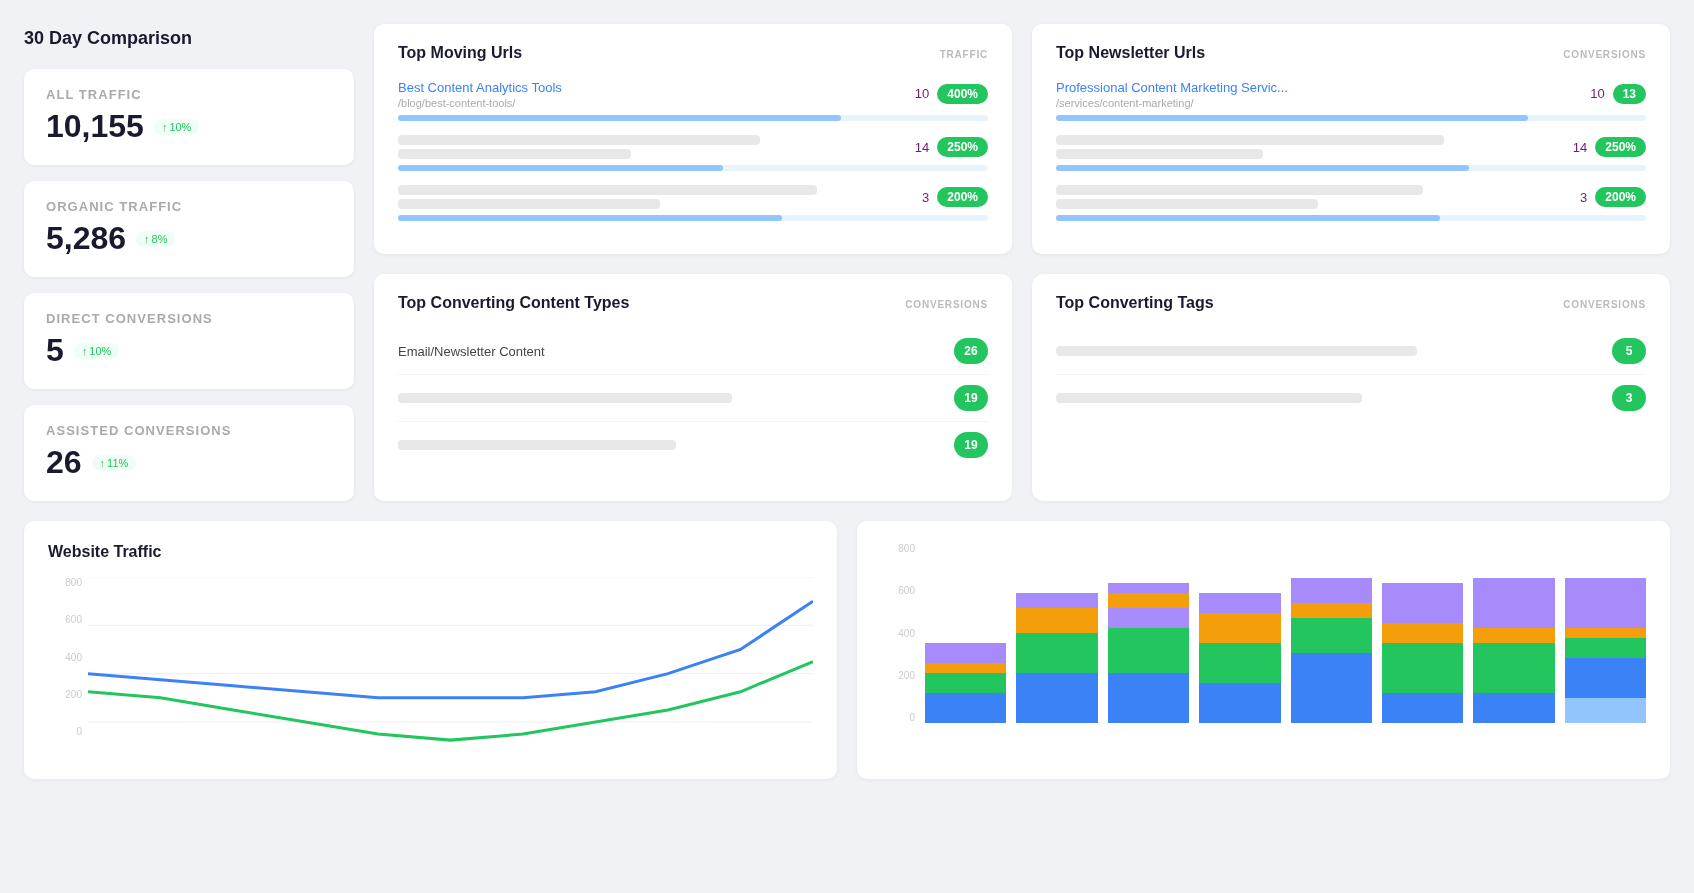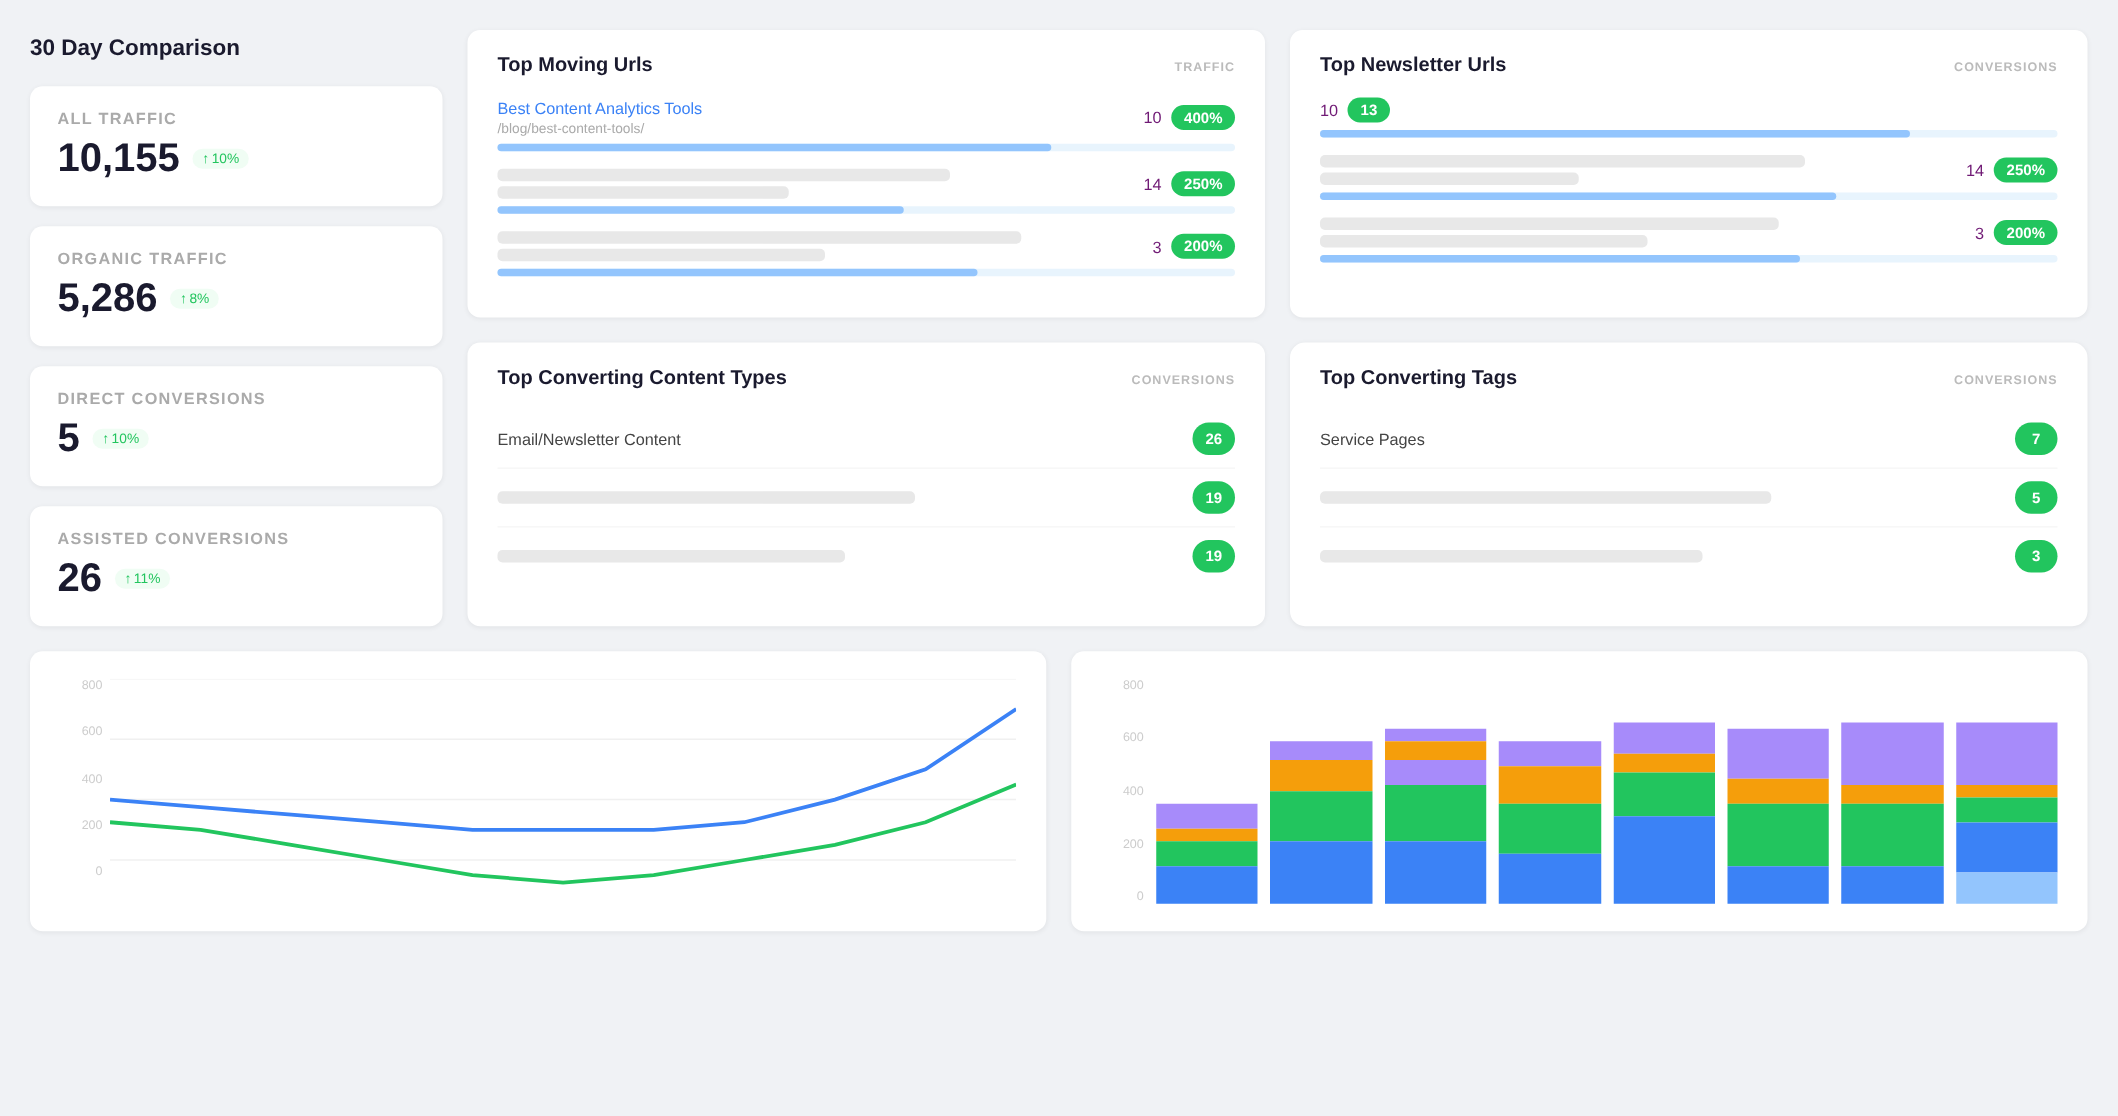--- a/index.html
+++ b/index.html
@@ -350,20 +350,24 @@
   </div>
 
   <div class="card">
     <div class="section-header">
       <span class="section-title">Top Newsletter Urls</span>
       <span class="section-meta">CONVERSIONS</span>
     </div>
 
     <div class="url-row">
       <div class="url-row-top">
+        <div>
+          <a class="url-link" href="#">Professional Content Marketing Servic...</a>
+          <div class="url-sub">/services/content-marketing/</div>
+        </div>
         <div class="url-right">
           <span class="url-num">10</span>
           <span class="badge-green">13</span>
         </div>
       </div>
       <div class="progress-bar-wrap">
         <div class="progress-bar" style="width:80%"></div>
       </div>
     </div>
 
@@ -424,40 +428,37 @@
     </div>
   </div>
 
   <div class="card" style="grid-column:3;grid-row:2;border-radius:12px;">
     <div class="section-header">
       <span class="section-title">Top Converting Tags</span>
       <span class="section-meta">CONVERSIONS</span>
     </div>
 
     <div class="content-row">
-      <span class="content-row-label">Service Pages</span>
-      <span class="badge-circle">7</span>
-    </div>
-    <div class="content-row">
       <div style="flex:1;">
         <div class="skeleton-line" style="width:65%;"></div>
       </div>
       <span class="badge-circle">5</span>
     </div>
     <div class="content-row">
       <div style="flex:1;">
         <div class="skeleton-line" style="width:55%;"></div>
       </div>
       <span class="badge-circle">3</span>
     </div>
   </div>
 
   <div class="bottom-row">
 
     <div class="chart-card">
+      <div class="chart-title">Website Traffic</div>
       <div class="chart-area">
         <div class="y-labels">
           <span class="y-label">800</span>
           <span class="y-label">600</span>
           <span class="y-label">400</span>
           <span class="y-label">200</span>
           <span class="y-label">0</span>
         </div>
         <svg class="line-chart-svg" viewBox="0 0 600 160" preserveAspectRatio="none">
 

